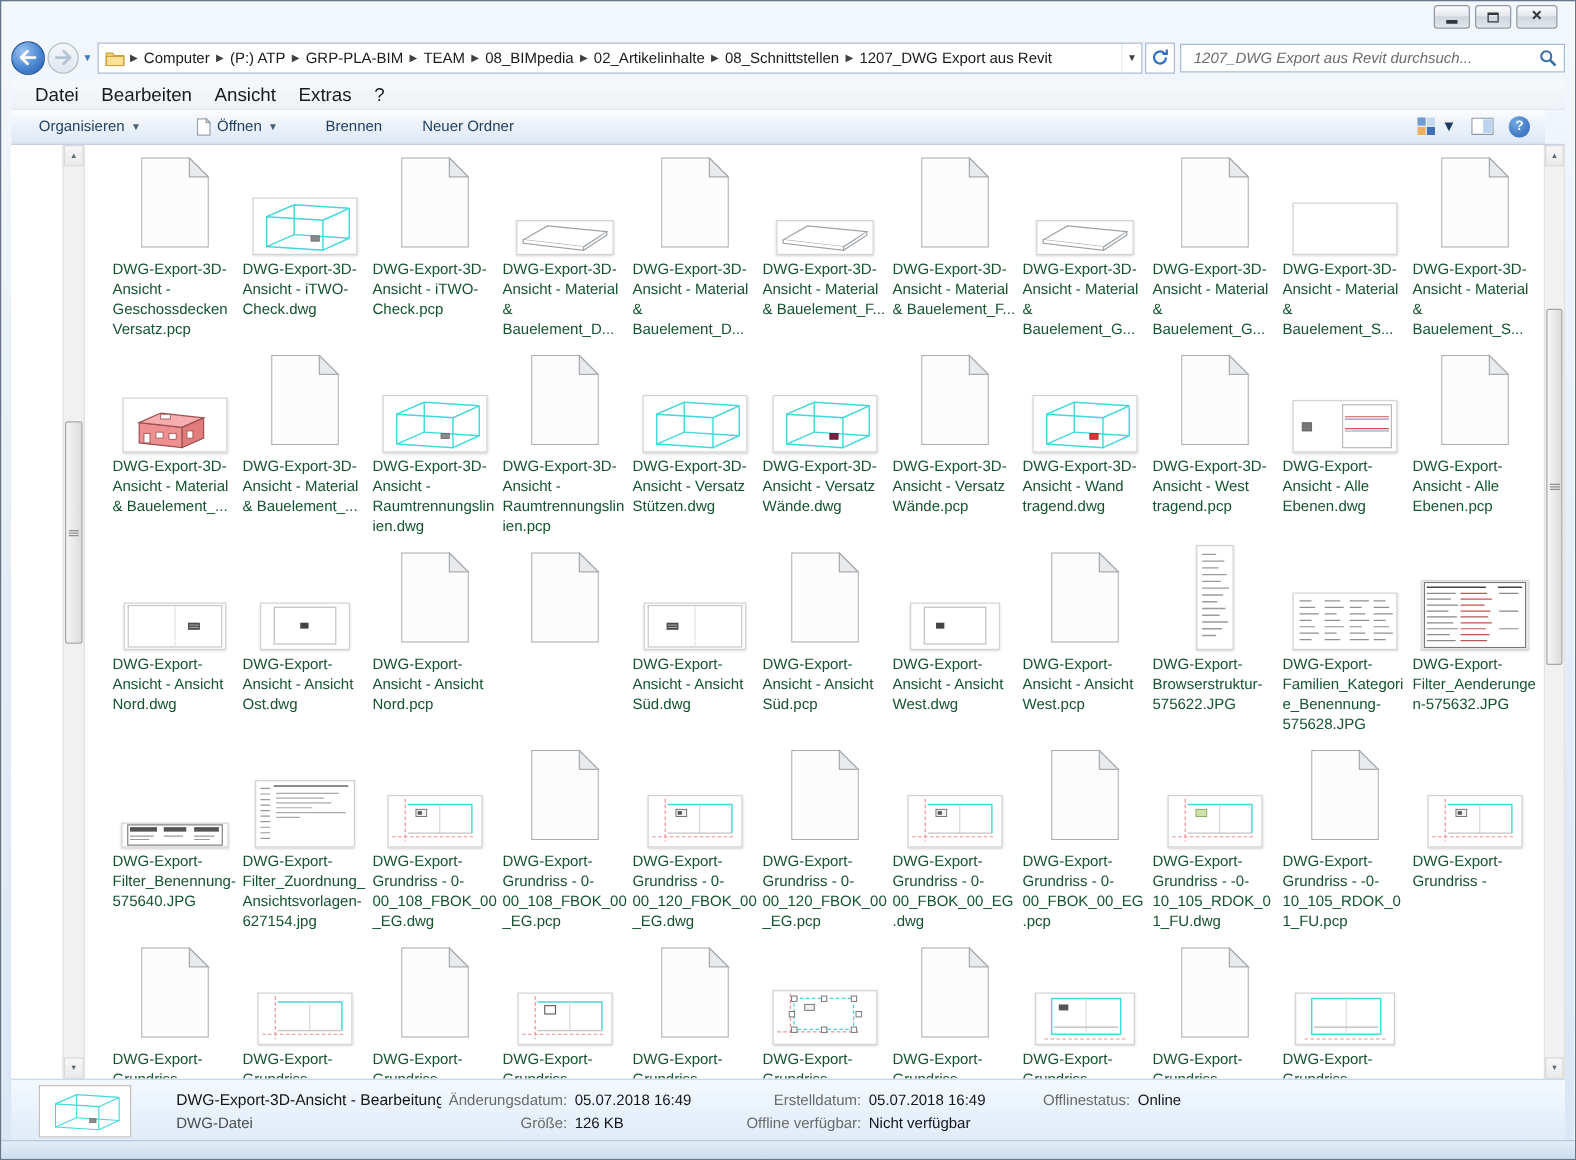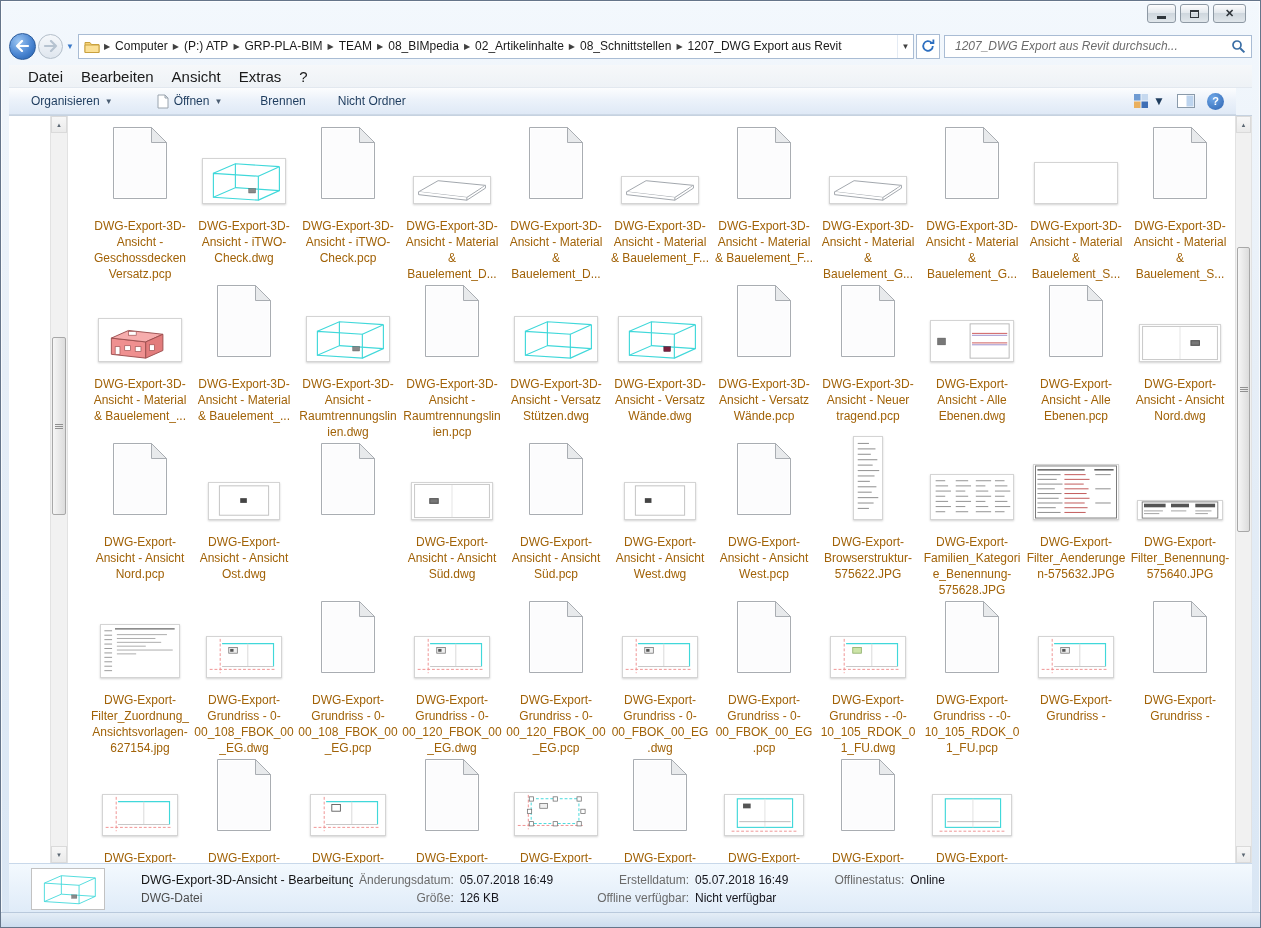--- a/index.html
+++ b/index.html
@@ -54,21 +54,21 @@
   .sb-right{right:0;top:0;bottom:0;width:17px;}
   .sb-btn{position:absolute;left:0;right:0;height:17px;background:linear-gradient(#f7f7f7,#eaeaea);border:1px solid #dadada;display:flex;align-items:center;justify-content:center;font-size:6px;color:#5a6672;}
   .sb-btn.up{top:0;} .sb-btn.down{bottom:0;}
   .sb-thumb{position:absolute;left:1px;right:1px;background:linear-gradient(90deg,#f6f6f6,#dcdcdc);border:1px solid #a8a8a8;border-radius:2px;display:flex;align-items:center;justify-content:center;}
   .grip{width:8px;height:1px;background:#909090;box-shadow:0 -2px 0 #909090,0 2px 0 #909090;}
 
   .grid{position:absolute;left:79px;top:8px;width:1144px;bottom:0;display:grid;grid-template-columns:repeat(11,104px);grid-auto-rows:158px;overflow:hidden;}
   .tile{width:104px;height:158px;display:flex;flex-direction:column;align-items:center;cursor:default;}
   .ic{height:80px;display:flex;align-items:flex-end;justify-content:center;}
   .thumb{display:inline-flex;background:#fff;border:1px solid #d4d4d4;box-shadow:0 1px 2px rgba(0,0,0,.18);}
-  .lbl{margin-top:14px;width:100px;text-align:center;font-size:12px;line-height:16px;color:#a16207;word-break:break-word;overflow-wrap:anywhere;}
+  .lbl{margin-top:3px;width:100px;font-size:12px;line-height:16px;color:#14532d;word-break:break-word;overflow-wrap:anywhere;}
 
   
   .details{position:absolute;left:8px;right:8px;top:862px;height:50px;background:linear-gradient(#f3f9fe,#dfebf8);border-top:1px solid #c8d8ea;display:flex;align-items:center;font-size:12px;}
   .d-thumb{width:74px;height:42px;background:#fff;border:1px solid #c2c2c2;margin-left:22px;display:flex;align-items:center;justify-content:center;flex:none;}
   .d-nameblock{margin-left:36px;width:212px;flex:none;}
   .d-name{color:#141414;font-size:12.5px;margin-bottom:4px;white-space:nowrap;overflow:hidden;}
   .d-type{color:#4c4c4c;}
   .d-col{display:grid;grid-template-columns:auto auto;column-gap:6px;row-gap:4px;align-items:center;flex:none;}
   .d-col .d-label{color:#6a6a6a;text-align:right;}
   .d-col .d-value{color:#15151c;}
@@ -169,21 +169,21 @@
             <path d="M8 1 v3 h3 z" fill="#e4e8ec" stroke="#9aa4ae"></path>
           </svg>
         </span>
       <span>Öffnen</span>
         <span class="caret">▼</span>
     </div>
     <div class="tb-item tb-burn">
         <span>Brennen</span>
       </div>
     <div class="tb-item tb-newf">
-        <span>Nicht Ordner</span>
+        <span>Neuer Ordner</span>
       </div>
     <div class="tb-right">
       <div class="tb-views">
         <span style="display:flex;">
             <svg width="16" height="16" viewBox="0 0 16 16">
               <rect x="1" y="1" width="6.5" height="6.5" fill="#6f9bd2"></rect>
               <rect x="8.5" y="1" width="6.5" height="6.5" fill="#c6d9ef"></rect>
               <rect x="1" y="8.5" width="6.5" height="6.5" fill="#eab05e"></rect>
               <rect x="8.5" y="8.5" width="6.5" height="6.5" fill="#3f6fb5"></rect>
             </svg>
@@ -435,27 +435,44 @@
             <span><svg width="58" height="74" viewBox="0 0 58 74">
                 <path d="M2.5 1.5 H40.5 L55.5 16.5 V72.5 H2.5 Z" fill="#fcfcfd" stroke="#a9adb2"></path>
                 <path d="M3.5 2.5 H40 L54.5 17 V71.5 H3.5 Z" fill="none" stroke="#ffffff"></path>
                 <path d="M40.5 1.5 V16.5 H55.5 Z" fill="#e8eaec" stroke="#a9adb2"></path>
               </svg></span>
           </div>
           <div class="lbl">DWG-Export-3D-Ansicht - Versatz Wände.pcp</div>
         </div>
         <div class="tile">
           <div class="ic">
-            <span><svg width="58" height="74" viewBox="0 0 58 74">
-                <path d="M2.5 1.5 H40.5 L55.5 16.5 V72.5 H2.5 Z" fill="#fcfcfd" stroke="#a9adb2"></path>
-                <path d="M3.5 2.5 H40 L54.5 17 V71.5 H3.5 Z" fill="none" stroke="#ffffff"></path>
-                <path d="M40.5 1.5 V16.5 H55.5 Z" fill="#e8eaec" stroke="#a9adb2"></path>
-              </svg></span>
-          </div>
-          <div class="lbl">DWG-Export-3D-Ansicht - Neuer tragend.pcp</div>
+            <span class="thumb" style="width:84px;height:46px">
+              <svg width="82" height="44" viewBox="0 0 84 46">
+                <g fill="none" stroke="#40d8da" stroke-width="1.2">
+                  <path d="M10 15 L57 18 L57 43 L10 40 Z"></path>
+                  <path d="M10 15 L33 5 L79 8 L57 18"></path>
+                  <path d="M79 8 L79 33 L57 43"></path>
+                  <path d="M33 5 L33 30 L10 40"></path>
+                  <path d="M33 30 L79 33"></path>
+                </g>
+                <rect x="46" y="31" width="7" height="5" fill="#e03030" stroke="#901818" stroke-width="0.5"></rect>
+              </svg>
+            </span>
+          </div>
+          <div class="lbl">DWG-Export-3D-Ansicht - Wand tragend.dwg</div>
+        </div>
+        <div class="tile">
+          <div class="ic">
+            <span><svg width="58" height="74" viewBox="0 0 58 74">
+                <path d="M2.5 1.5 H40.5 L55.5 16.5 V72.5 H2.5 Z" fill="#fcfcfd" stroke="#a9adb2"></path>
+                <path d="M3.5 2.5 H40 L54.5 17 V71.5 H3.5 Z" fill="none" stroke="#ffffff"></path>
+                <path d="M40.5 1.5 V16.5 H55.5 Z" fill="#e8eaec" stroke="#a9adb2"></path>
+              </svg></span>
+          </div>
+          <div class="lbl">DWG-Export-3D-Ansicht - West tragend.pcp</div>
         </div>
         <div class="tile">
           <div class="ic">
             <span class="thumb" style="width:84px;height:42px">
               <svg width="82" height="40" viewBox="0 0 84 42">
                 <rect x="6" y="18" width="8" height="7" fill="#777" stroke="#555" stroke-width="0.6"></rect>
                 <rect x="40" y="3" width="41" height="36" fill="#fff" stroke="#b8b8b8"></rect>
                 <line x1="42" y1="13" x2="79" y2="13" stroke="#cc5555" stroke-width="1"></line>
                 <line x1="42" y1="15" x2="79" y2="15" stroke="#9a8ac8" stroke-width="1"></line>
                 <line x1="42" y1="23" x2="79" y2="23" stroke="#cc5555" stroke-width="1"></line>
@@ -484,38 +501,38 @@
                 <rect x="52" y="16" width="10" height="6" fill="#4a4a4a"></rect>
                 <line x1="53" y1="18" x2="61" y2="18" stroke="#c8c8c8" stroke-width="0.7"></line>
                 <line x1="53" y1="20" x2="61" y2="20" stroke="#c8c8c8" stroke-width="0.7"></line>
               </svg>
             </span>
           </div>
           <div class="lbl">DWG-Export-Ansicht - Ansicht Nord.dwg</div>
         </div>
         <div class="tile">
           <div class="ic">
-            <span><svg width="58" height="74" viewBox="0 0 58 74">
-                <path d="M2.5 1.5 H40.5 L55.5 16.5 V72.5 H2.5 Z" fill="#fcfcfd" stroke="#a9adb2"></path>
-                <path d="M3.5 2.5 H40 L54.5 17 V71.5 H3.5 Z" fill="none" stroke="#ffffff"></path>
-                <path d="M40.5 1.5 V16.5 H55.5 Z" fill="#e8eaec" stroke="#a9adb2"></path>
-              </svg></span>
-          </div>
-          <div class="lbl">DWG-Export-Ansicht - Ansicht Nord.pcp</div>
-        </div>
-        <div class="tile">
-          <div class="ic">
             <span class="thumb" style="width:72px;height:38px">
               <svg width="70" height="36" viewBox="0 0 72 38">
                 <rect x="10" y="3" width="52" height="31" fill="#fff" stroke="#c0c0c0"></rect>
                 <rect x="32" y="16" width="7" height="5" fill="#444"></rect>
               </svg>
             </span>
           </div>
           <div class="lbl">DWG-Export-Ansicht - Ansicht Ost.dwg</div>
+        </div>
+        <div class="tile">
+          <div class="ic">
+            <span><svg width="58" height="74" viewBox="0 0 58 74">
+                <path d="M2.5 1.5 H40.5 L55.5 16.5 V72.5 H2.5 Z" fill="#fcfcfd" stroke="#a9adb2"></path>
+                <path d="M3.5 2.5 H40 L54.5 17 V71.5 H3.5 Z" fill="none" stroke="#ffffff"></path>
+                <path d="M40.5 1.5 V16.5 H55.5 Z" fill="#e8eaec" stroke="#a9adb2"></path>
+              </svg></span>
+          </div>
+          <div class="lbl">DWG-Export-Ansicht - Ansicht Nord.pcp</div>
         </div>
         <div class="tile">
           <div class="ic">
             <span><svg width="58" height="74" viewBox="0 0 58 74">
                 <path d="M2.5 1.5 H40.5 L55.5 16.5 V72.5 H2.5 Z" fill="#fcfcfd" stroke="#a9adb2"></path>
                 <path d="M3.5 2.5 H40 L54.5 17 V71.5 H3.5 Z" fill="none" stroke="#ffffff"></path>
                 <path d="M40.5 1.5 V16.5 H55.5 Z" fill="#e8eaec" stroke="#a9adb2"></path>
               </svg></span>
           </div>
         </div>

